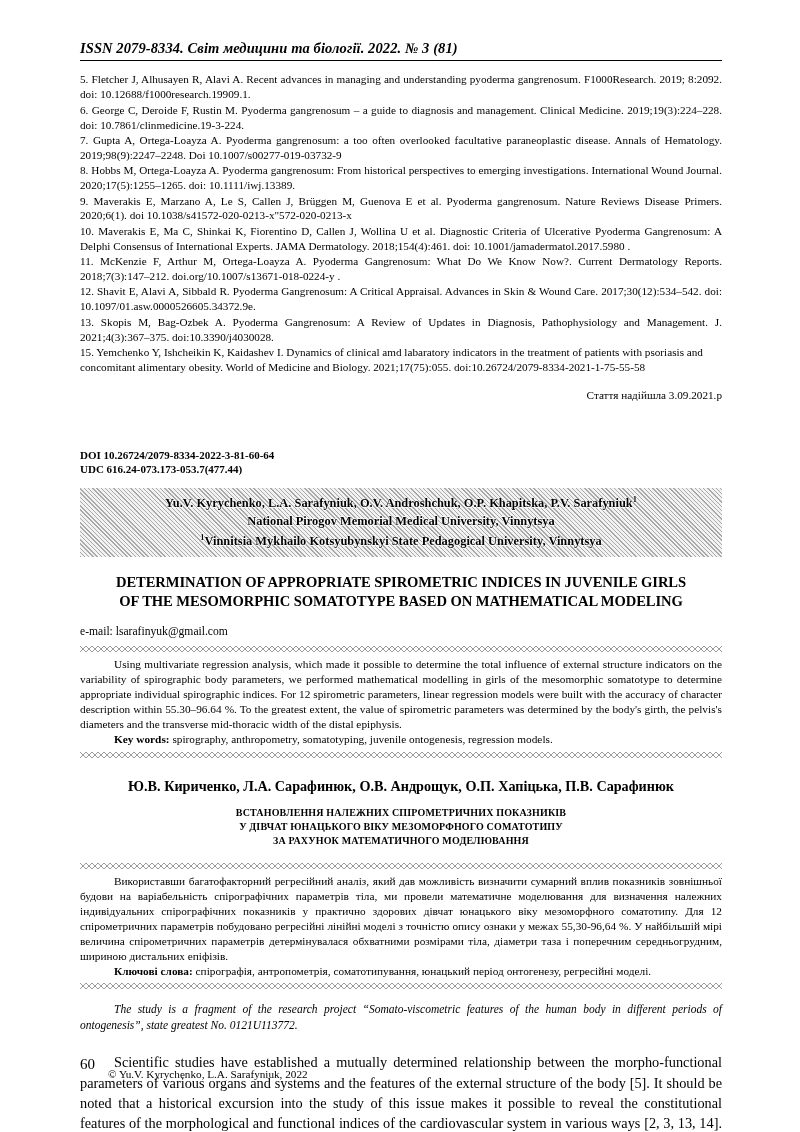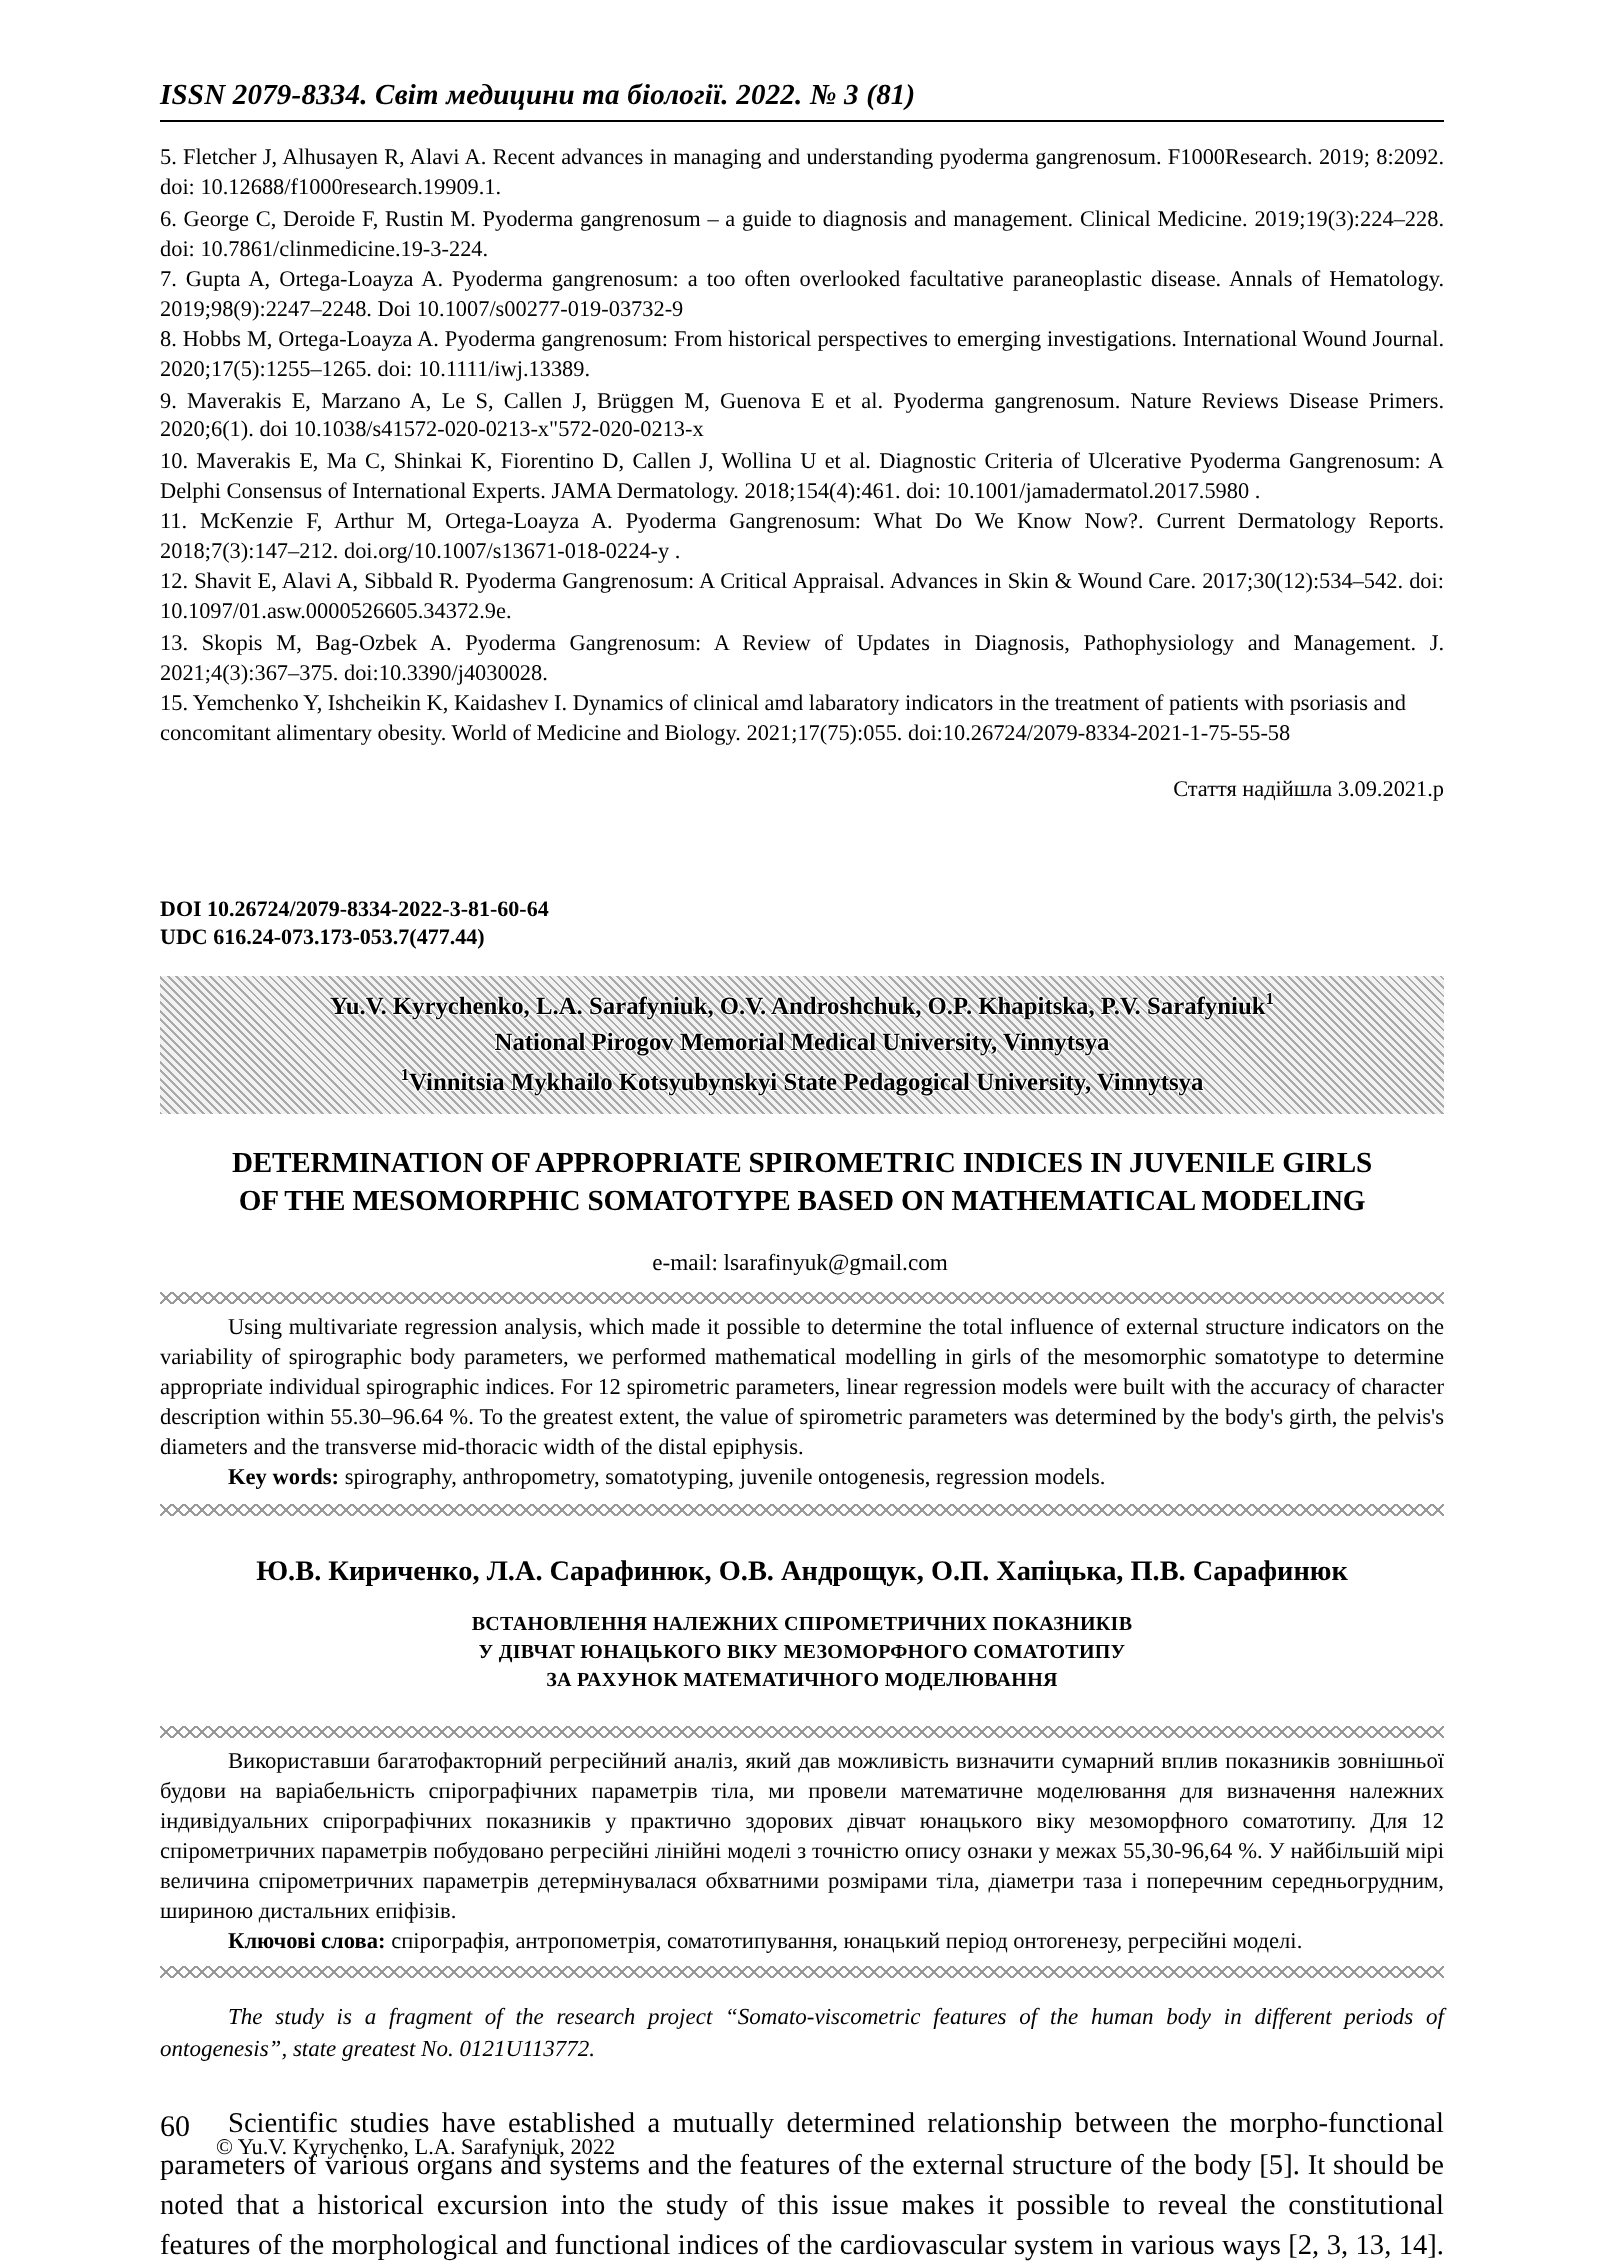--- a/index.html
+++ b/index.html
@@ -93,21 +93,21 @@
   .title-en {
     margin-top: 16px;
     text-align: center;
     font-weight: bold;
     font-size: 14.6px;
     line-height: 1.33;
     letter-spacing: -0.1px;
   }
   .email {
     margin-top: 13px;
-    text-align: center;
+    text-align: left;
     font-size: 11.6px;
     padding-right: 2px;
   }
 
   
   .zig {
     height: 6px;
     width: 100%;
     background-repeat: repeat-x;
     background-size: 6px 6px;

